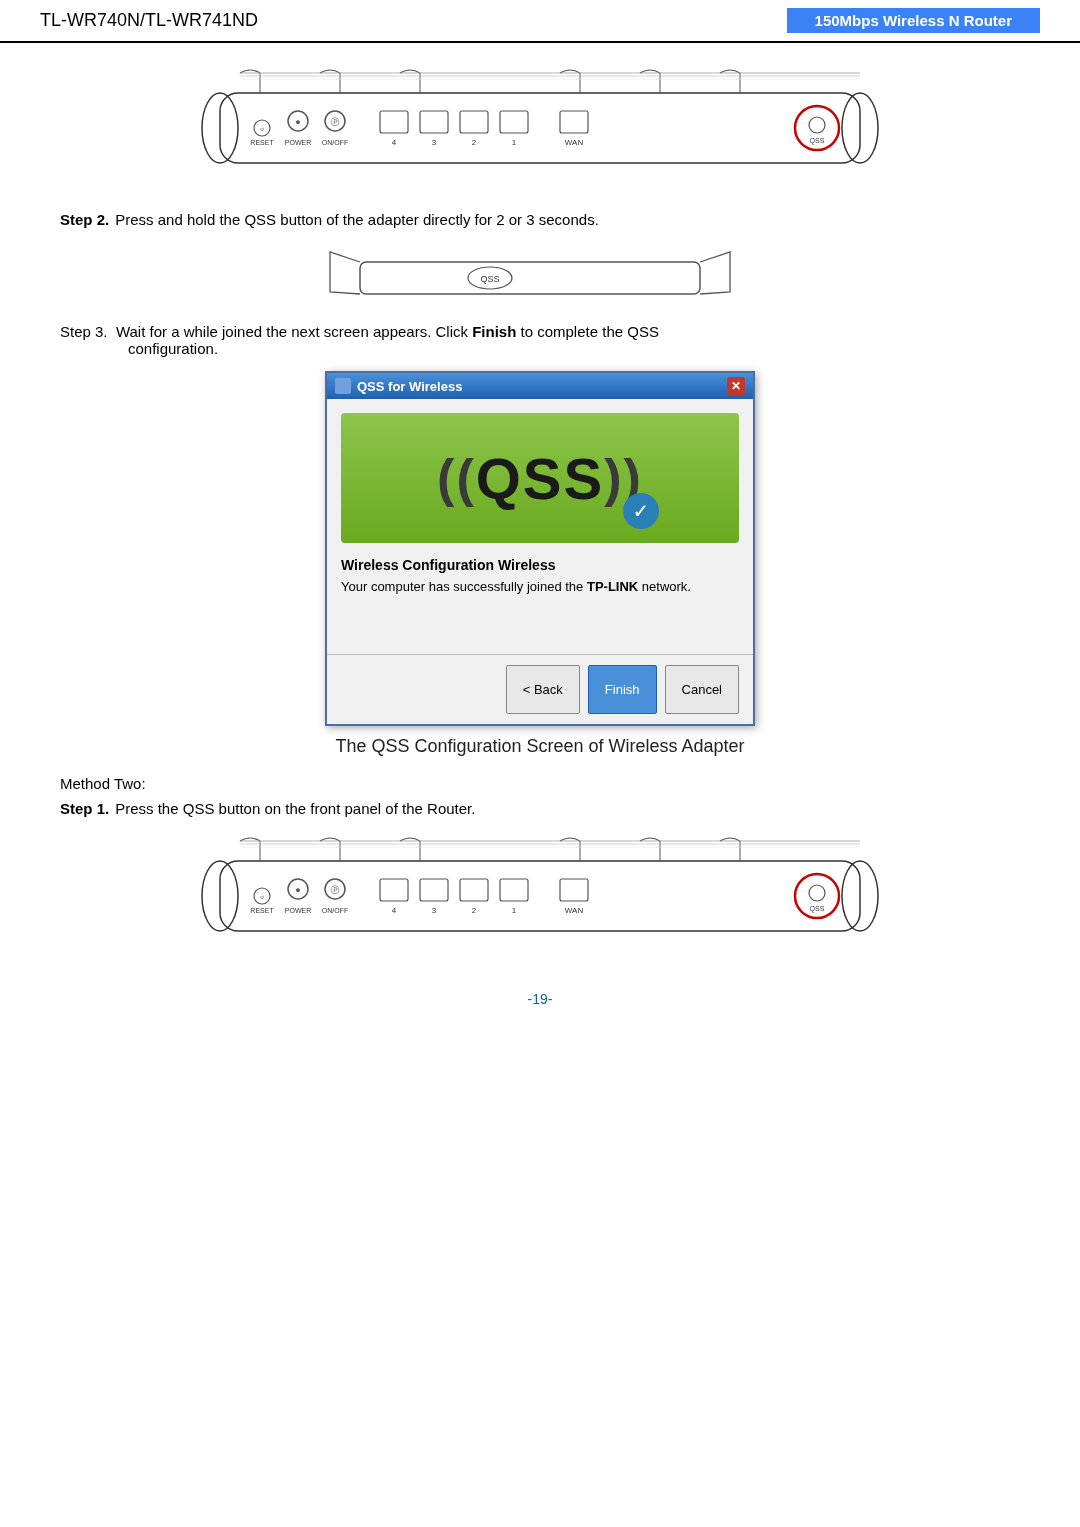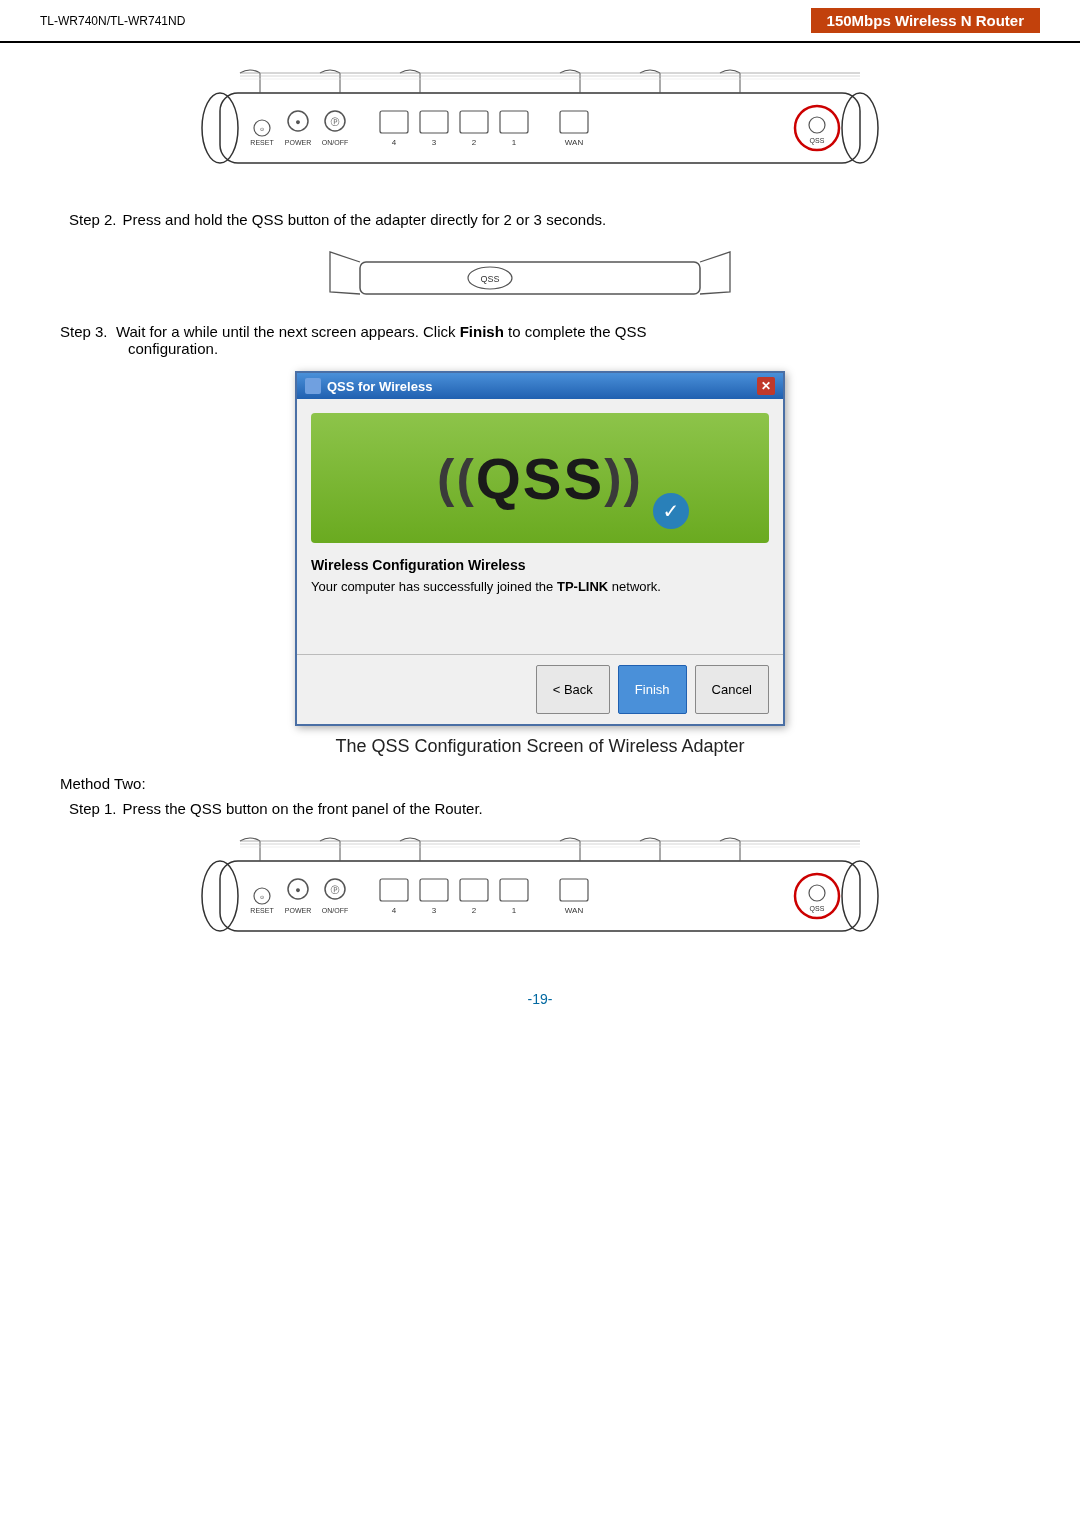--- a/index.html
+++ b/index.html
@@ -17,58 +17,57 @@
     .header {
       display: flex;
       justify-content: flex-end;
       align-items: center;
       border-bottom: 2px solid #000;
       padding: 8px 40px 8px 40px;
       margin-bottom: 20px;
     }
     .header-left {
       flex: 1;
-      font-size: 12px;
+      font-size: 18px;
       color: #000;
     }
     .header-right {
-      background: #c2410c;
+      background: #3b82f6;
       color: #fff;
       font-size: 15px;
       font-weight: bold;
-      padding: 4px 16px;
+      padding: 4px 28px;
     }
 
     
     .content {
       padding: 0 60px;
     }
 
     
     .step-text {
       font-size: 15px;
       margin-bottom: 14px;
       display: flex;
       align-items: flex-start;
       gap: 6px;
     }
     .step-label {
-      font-weight: normal;
+      font-weight: bold;
       white-space: nowrap;
-      margin-left: 9px;
     }
 
     
     .qss-window-wrap {
       display: flex;
       justify-content: center;
       margin: 10px auto 10px auto;
     }
     .qss-window {
-      width: 490px;
+      width: 430px;
       border: 2px solid #4a6fa5;
       background: #f0f0f0;
       box-shadow: 2px 2px 8px #aaa;
     }
     .qss-titlebar {
       background: linear-gradient(to bottom, #4a90d9, #2060b0);
       color: #fff;
       font-size: 13px;
       font-weight: bold;
       padding: 4px 8px;
@@ -300,21 +299,21 @@
 
       <path d="M400,20 L430,10 L430,50 L400,52" fill="none" stroke="#555" stroke-width="1.3"></path>
 
       <ellipse cx="190" cy="36" rx="22" ry="11" fill="none" stroke="#555" stroke-width="1.2"></ellipse>
       <text x="190" y="40" text-anchor="middle" font-size="9" fill="#333">QSS</text>
     </svg>
   </div>
 
   <div class="step3-text">
     <span>Step 3.</span>&nbsp;
-    <span>Wait for a while until the next screen appears. Click </span><strong>Finish</strong><span> to complete the QSS</span>
+    <span>Wait for a while joined the next screen appears. Click </span><strong>Finish</strong><span> to complete the QSS</span>
     <div class="step3-indent">configuration.</div>
   </div>
 
   <div class="qss-window-wrap">
     <div class="qss-window">
 
       <div class="qss-titlebar">
         <div class="qss-titlebar-left">
           <span class="qss-title-icon"></span>
           <span>QSS for Wireless</span>

